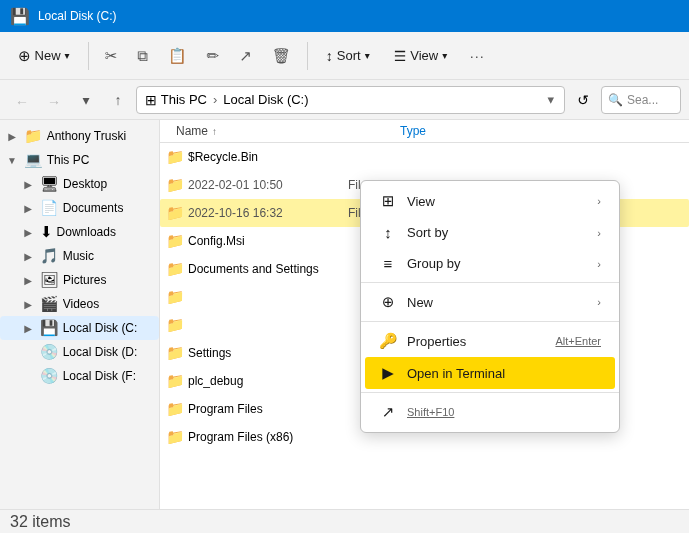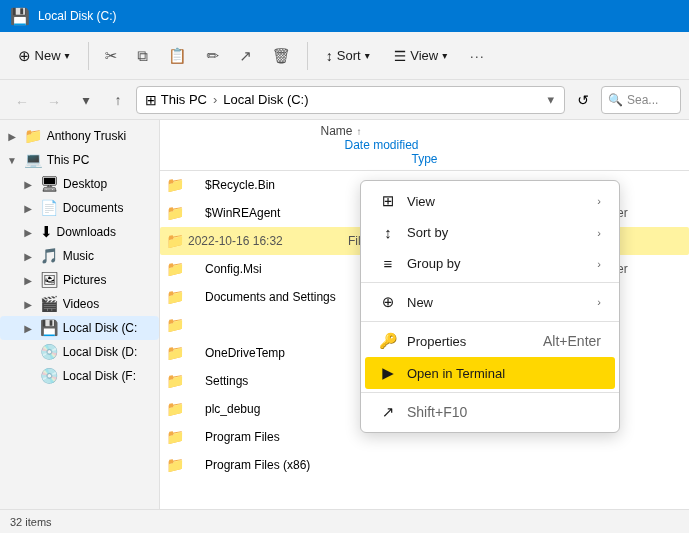--- a/index.html
+++ b/index.html
@@ -141,50 +141,49 @@
       position: relative;
     }
     .file-list-header {
       display: flex;
       align-items: center;
       background: white;
       border-bottom: 1px solid #e0e0e0;
       padding: 4px 0;
       font-size: 12px;
       color: #444;
-      flex-direction: column;
     }
     .col-name { width: 240px; padding-left: 16px; display: flex; align-items: center; gap: 4px; }
     .col-date { width: 160px; color: #0078d4; }
     .col-type { flex: 1; color: #0078d4; }
     .sort-arrow { font-size: 10px; color: #666; }
 
     .file-list { overflow-y: auto; height: calc(100% - 32px); }
     .file-row {
       display: flex;
       align-items: center;
       height: 28px;
       cursor: pointer;
       border-radius: 2px;
     }
     .file-row.selected { background: #fff3a0; }
     .file-row .file-icon { width: 24px; text-align: center; font-size: 15px; flex-shrink: 0; margin-left: 4px; }
-    .file-row .file-name { width: 210px; font-size: 12px; white-space: nowrap; overflow: hidden; text-overflow: ellipsis; margin-left: 17px; }
+    .file-row .file-name { width: 210px; font-size: 12px; white-space: nowrap; overflow: hidden; text-overflow: ellipsis; }
     .file-row .file-date { width: 160px; font-size: 12px; color: #555; }
     .file-row .file-type { flex: 1; font-size: 12px; color: #555; }
 
     
     .status-bar {
       height: 24px;
       background: #f3f3f3;
       border-top: 1px solid #e0e0e0;
       display: flex;
       align-items: center;
       padding: 0 10px;
-      font-size: 11px;
+      font-size: 16px;
       color: #444;
     }
 
     
     .context-menu {
       position: absolute;
       top: 60px;
       left: 200px;
       width: 260px;
       background: white;
@@ -202,21 +201,21 @@
       cursor: pointer;
       font-size: 13px;
       color: #1a1a1a;
       border-radius: 3px;
       margin: 0 4px;
       position: relative;
     }
     .ctx-item.highlighted { background: #ffd700; }
     .ctx-item .ctx-icon { font-size: 15px; width: 18px; text-align: center; flex-shrink: 0; }
     .ctx-item .ctx-label { flex: 1; }
-    .ctx-item .ctx-shortcut { font-size: 14px; color: #666; }
+    .ctx-item .ctx-shortcut { font-size: 11px; color: #666; text-decoration: underline; }
     .ctx-item .ctx-arrow { font-size: 11px; color: #666; }
     .ctx-separator { height: 1px; background: #e0e0e0; margin: 3px 0; }
 
     
     .icon-folder { color: #FFB900; }
   </style>
 </head>
 <body>
 
 <div class="title-bar">
@@ -330,34 +329,32 @@
     <span class="item-label">Local Disk (F:</span>
   </div>
     </div>
 
   <div class="file-area">
     <div class="file-list-header">
       <div class="col-name">
         <span>Name</span>
         <span class="sort-arrow">↑</span>
       </div>
-      <div class="col-date">Date modified</div>
       <div class="col-type">Type</div>
     </div>
     <div class="file-list">
 
     <div class="file-row">
     <span class="file-icon icon-folder">📁</span>
     <span class="file-name">$Recycle.Bin</span>
     <span class="file-date"></span>
     <span class="file-type"></span>
   </div>
         <div class="file-row">
     <span class="file-icon icon-folder">📁</span>
-    <span class="file-name">$WinREAgent</span>
     <span class="file-date">2022-02-01  10:50</span>
     <span class="file-type">File folder</span>
   </div>
         <div class="file-row selected">
     <span class="file-icon icon-folder">📁</span>
     <span class="file-date">2022-10-16  16:32</span>
     <span class="file-type">File folder</span>
   </div>
         <div class="file-row">
     <span class="file-icon icon-folder">📁</span>
@@ -371,21 +368,20 @@
     <span class="file-date"></span>
     <span class="file-type"></span>
   </div>
         <div class="file-row">
     <span class="file-icon icon-folder">📁</span>
     <span class="file-date"></span>
     <span class="file-type"></span>
   </div>
         <div class="file-row">
     <span class="file-icon icon-folder">📁</span>
-    <span class="file-name">OneDriveTemp</span>
     <span class="file-date"></span>
     <span class="file-type"></span>
   </div>
         <div class="file-row">
     <span class="file-icon icon-folder">📁</span>
     <span class="file-name">Settings</span>
     <span class="file-date"></span>
     <span class="file-type"></span>
   </div>
         <div class="file-row">

